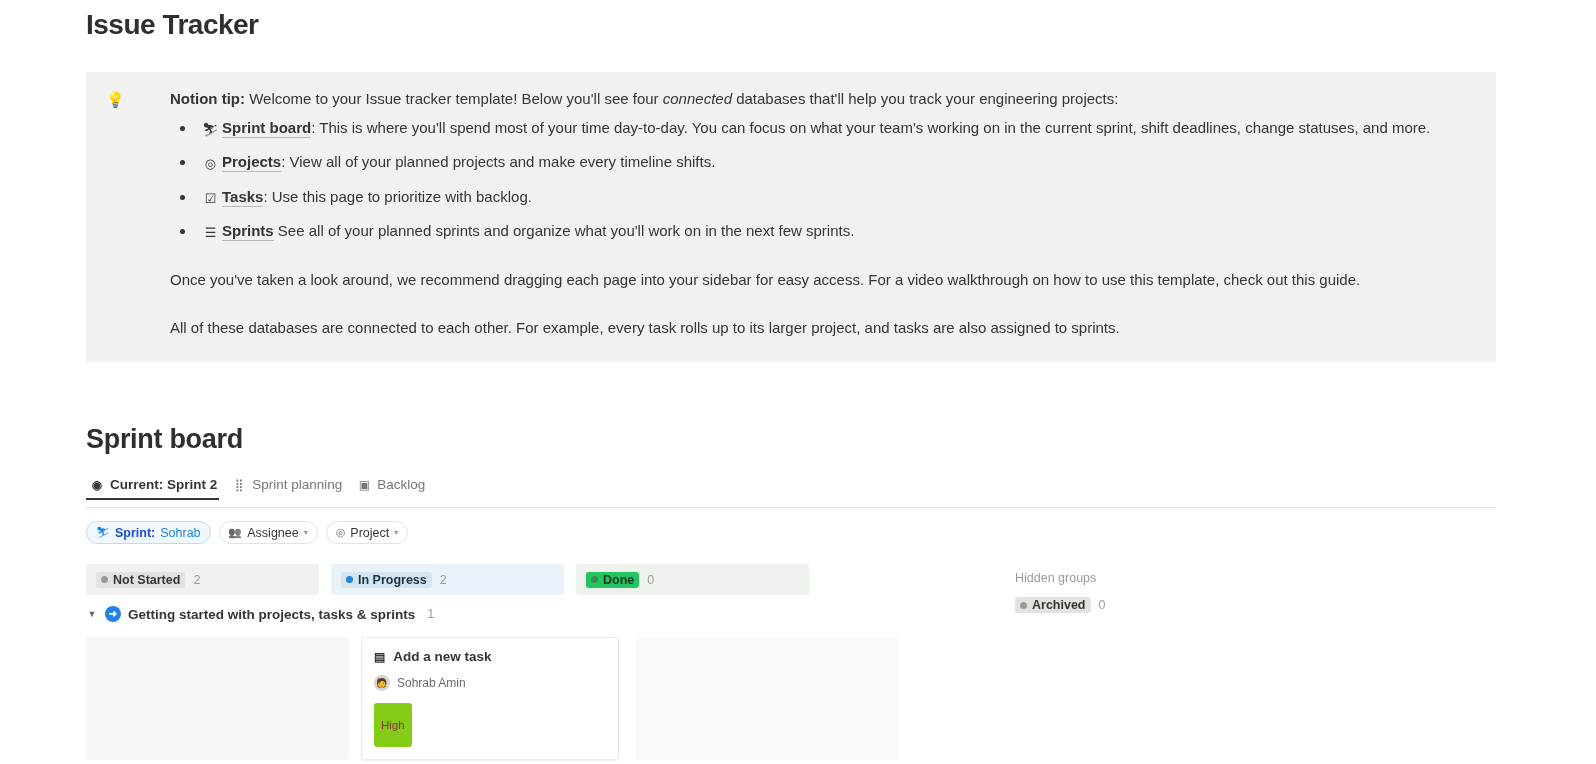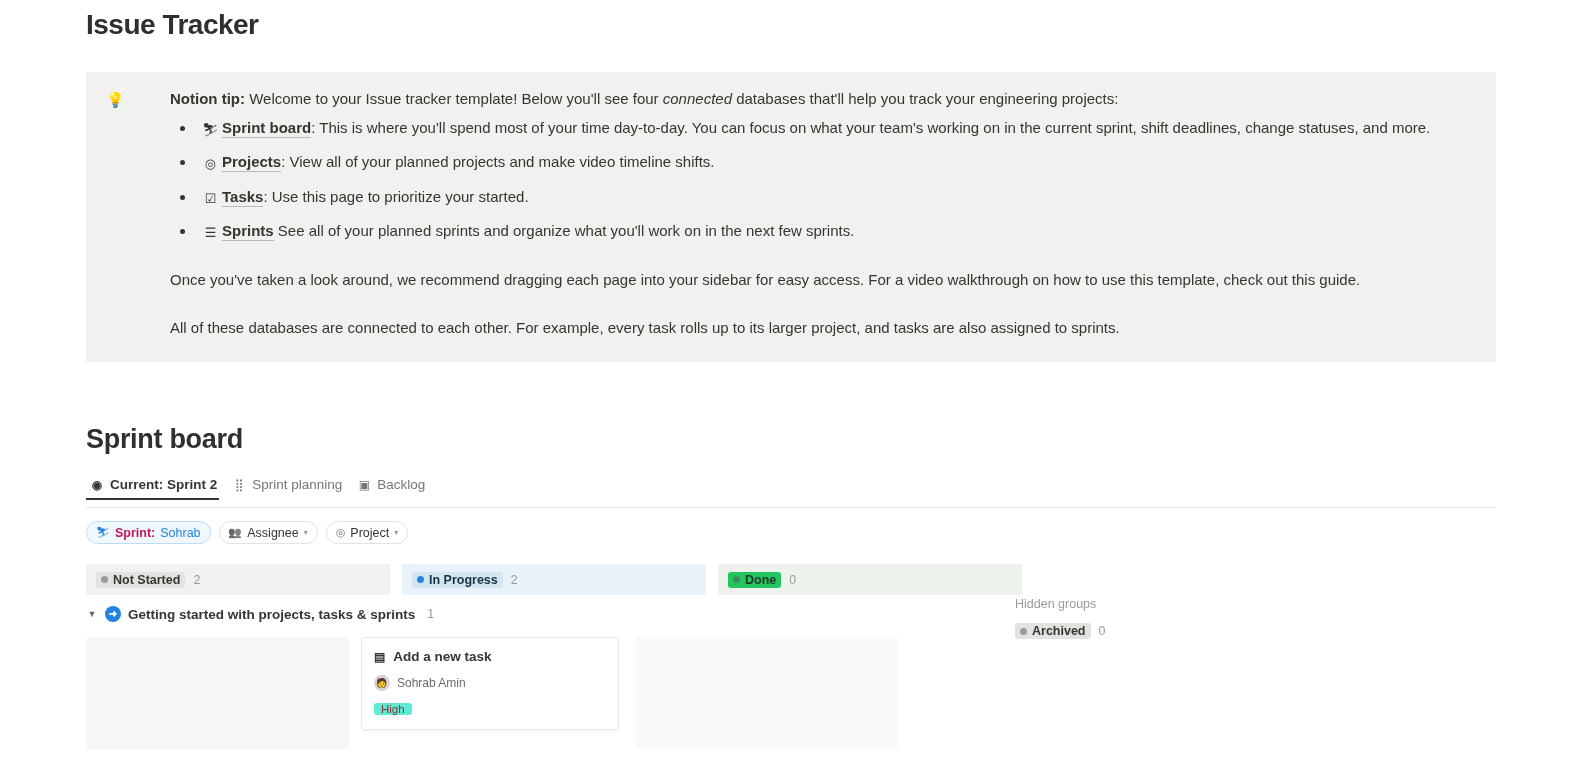--- a/index.html
+++ b/index.html
@@ -157,40 +157,40 @@
     box-sizing: border-box;
     cursor: pointer;
     white-space: nowrap;
   }
   .chip.active {
     border-color: #bcdcf5;
     background: #f0f7fd;
     color: #2383e2;
   }
   .chip .chip-key { color: #37352f; }
-  .chip.active .chip-key { color: #be185d; font-weight: 600;}
+  .chip.active .chip-key { color: #1d4ed8; font-weight: 600;}
   .chip .chip-val { color: #2383e2; }
   .chip .caret { font-size: 8px; color: #9b9a97; }
   .chip-ico { font-size: 11px; filter: grayscale(100%); }
   .chip.active .chip-ico { filter: none; }
 
   .board {
     position: absolute;
     left: 86px;
     top: 564px;
     width: 1410px;
     height: 200px;
   }
   .col-headers {
     display: flex;
     gap: 12px;
     align-items: flex-start;
   }
   .col-head {
-    width: 304px;
+    width: 233px;
     height: 31px;
     display: flex;
     align-items: center;
     gap: 8px;
     padding: 0 10px;
     box-sizing: border-box;
     border-radius: 3px;
   }
   .col-head.notstarted { background: #f1f1ef; }
   .col-head.inprogress { background: #e7f3f8; }
@@ -212,21 +212,20 @@
   .dot.grey { background: #9b9a97; }
   .dot.blue { background: #2383e2; }
   .dot.green { background: #3b8a58; }
   .count { font-size: 12.5px; color: #9b9a97; }
 
   .hidden-groups {
     position: absolute;
     left: 917px;
     top: 0px;
     width: 300px;
-    margin-top: 26px;
   }
   .hg-label {
     font-size: 12.5px;
     color: #9b9a97;
     padding: 7px 0 0 12px;
   }
   .hg-item {
     display: flex;
     align-items: center;
     gap: 8px;
@@ -307,23 +306,23 @@
     width: 16px; height: 16px; border-radius: 50%;
     background: #d9d4cf;
     display: flex; align-items: center; justify-content: center;
     font-size: 9px;
     overflow: hidden;
   }
   .prio {
     display: inline-block;
     margin-top: 12px;
     font-size: 11.5px;
-    padding: 0 7px;
+    padding: 16px 7px;
     border-radius: 3px;
-    background: #5eead4;
+    background: #84cc16;
     color: #8a3636;
   }
 </style>
 </head>
 <body>
 
 <div class="page">
 
   <h1 class="page-title">Issue Tracker</h1>
 
@@ -331,24 +330,24 @@
     <div class="callout-row">
       <div class="callout-emoji">💡</div>
       <div class="callout-body">
         <p class="callout-intro"><span class="bold">Notion tip:</span><span> Welcome to your Issue tracker template! Below you'll see four </span><span class="ital">connected</span><span> databases that'll help you track your engineering projects:</span></p>
 
         <ul class="callout-list">
           <li>
             <span class="inline-icon">⛷</span><span class="pagelink">Sprint board</span><span>:</span><span class="li-inner"> This is where you'll spend most of your time day-to-day. You can focus on what your team's working on in the current sprint, shift deadlines, change statuses, and more.</span>
           </li>
           <li>
-            <span class="inline-icon">◎</span><span class="pagelink">Projects</span><span>:</span><span class="li-inner"> View all of your planned projects and make video timeline shifts.</span>
+            <span class="inline-icon">◎</span><span class="pagelink">Projects</span><span>:</span><span class="li-inner"> View all of your planned projects and make every timeline shifts.</span>
           </li>
           <li>
-            <span class="inline-icon">☑</span><span class="pagelink">Tasks</span><span>:</span><span class="li-inner"> Use this page to prioritize your started.</span>
+            <span class="inline-icon">☑</span><span class="pagelink">Tasks</span><span>:</span><span class="li-inner"> Use this page to prioritize with backlog.</span>
           </li>
           <li>
             <span class="inline-icon">☰</span><span class="pagelink">Sprints</span><span></span><span class="li-inner">  See all of your planned sprints and organize what you'll work on in the next few sprints.</span>
           </li>
         </ul>
 
         <p class="callout-para">Once you've taken a look around, we recommend dragging each page into your sidebar for easy access. For a video walkthrough on how to use this template, check out this guide.</p>
         <p class="callout-para">All of these databases are connected to each other. For example, every task rolls up to its larger project, and tasks are also assigned to sprints.</p>
       </div>
     </div>

